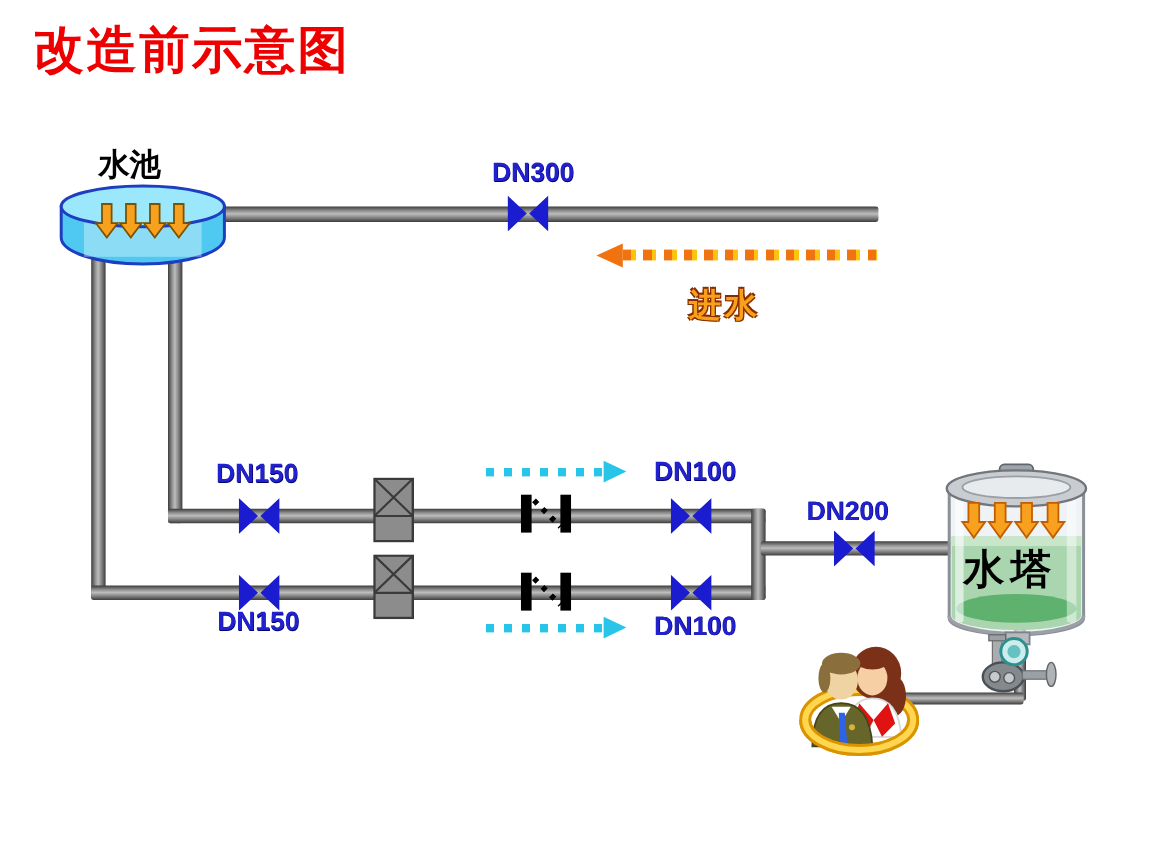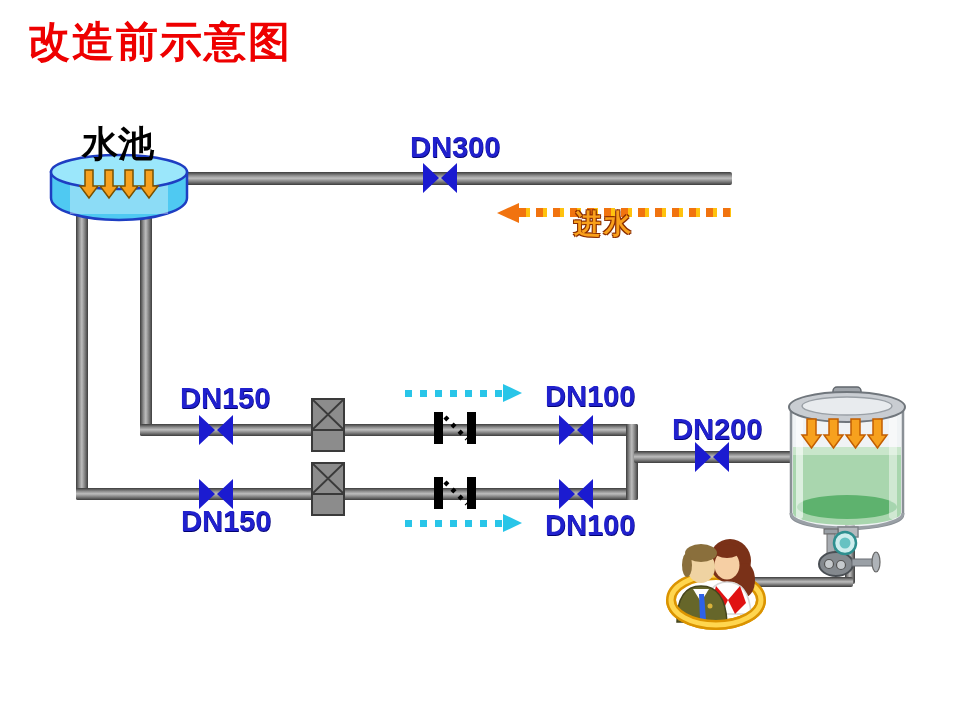--- a/index.html
+++ b/index.html
@@ -8,21 +8,21 @@
   .abs{position:absolute;}
 
   .title{left:28px;top:14px;font-size:42px;font-weight:bold;color:#EE0000;letter-spacing:2px;}
   .watermark{left:253px;top:254px;font-size:74px;color:#0a0a0a;letter-spacing:-2px;}
 
   .pipe{position:absolute;z-index:1;}
   .pipe.h{background:linear-gradient(to bottom,#3c3c3c 0%,#8f8f8f 28%,#bdbdbd 48%,#7d7d7d 75%,#3c3c3c 100%);border-radius:2px;}
   .pipe.v{background:linear-gradient(to right,#3c3c3c 0%,#8f8f8f 28%,#bdbdbd 48%,#7d7d7d 75%,#3c3c3c 100%);border-radius:2px;}
   .cap-right{border-top-right-radius:6px;border-bottom-right-radius:6px;}
 
-  .dn-label{font-size:29px;font-weight:bold;color:#2121CE;z-index:4;text-shadow:0.5px 0.5px 0 #000070;}
+  .dn-label{font-size:22px;font-weight:bold;color:#2121CE;z-index:4;text-shadow:0.5px 0.5px 0 #000070;}
   .cn-label{font-weight:bold;color:#000;z-index:5;}
 
   .valve{z-index:3;}
   .checkvalve{z-index:3;}
   .pump{z-index:2;}
 
   .dash-orange{height:9px;z-index:2;
     background:repeating-linear-gradient(90deg,#F1730F 0 7px,#FFC20E 7px 11px,rgba(0,0,0,0) 11px 17px);}
   .head-left{width:0;height:0;border-top:10px solid transparent;border-bottom:10px solid transparent;
     border-right:22px solid #F1730F;z-index:2;}
@@ -59,32 +59,32 @@
       <rect x="22" y="38" width="98" height="34" fill="#ffffff" opacity="0.35"></rect>
       <ellipse cx="71" cy="30" rx="68" ry="17" fill="#9BE7FB" stroke="#1E3EC2" stroke-width="2.5"></ellipse>
       <g fill="#F7A11E" stroke="#7A5200" stroke-width="1.5">
         <path d="M37,28 h8 v16 h5 l-9,12 -9,-12 h5 Z"></path>
         <path d="M57,28 h8 v16 h5 l-9,12 -9,-12 h5 Z"></path>
         <path d="M77,28 h8 v16 h5 l-9,12 -9,-12 h5 Z"></path>
         <path d="M97,28 h8 v16 h5 l-9,12 -9,-12 h5 Z"></path>
       </g>
     </svg>
   </div>
-  <div class="abs cn-label" style="left:82px;top:120px;font-size:36px;">水池</div>
+  <div class="abs cn-label" style="left:82px;top:120px;font-size:26px;">水池</div>
 
   <div class="abs valve" style="left:423px;top:163px;">
     <svg width="34" height="30" viewBox="0 0 34 30">
         <path d="M0,0 L0,30 L16,15 Z M34,0 L34,30 L18,15 Z" fill="#1B1BD0"></path>
       </svg>
   </div>
   <div class="abs dn-label" style="left:410px;top:131px;">DN300</div>
 
   <div class="abs head-left" style="left:497px;top:203px;"></div>
   <div class="abs dash-orange" style="left:519px;top:208px;width:212px;"></div>
-  <div class="abs inlet-label" style="left:574px;top:206px;">进水</div>
+  <div class="abs inlet-label" style="left:574px;top:236px;">进水</div>
 
   <div class="abs valve" style="left:199px;top:415px;">
     <svg width="34" height="30" viewBox="0 0 34 30">
         <path d="M0,0 L0,30 L16,15 Z M34,0 L34,30 L18,15 Z" fill="#1B1BD0"></path>
       </svg>
   </div>
   <div class="abs valve" style="left:199px;top:479px;">
     <svg width="34" height="30" viewBox="0 0 34 30">
         <path d="M0,0 L0,30 L16,15 Z M34,0 L34,30 L18,15 Z" fill="#1B1BD0"></path>
       </svg>
@@ -159,20 +159,21 @@
       <ellipse cx="61" cy="23" rx="45" ry="9" fill="#E8EBEE" stroke="#9AA0A6" stroke-width="1.5"></ellipse>
       <g fill="#F7A11E" stroke="#C25E00" stroke-width="1.5">
         <path d="M21,36 h9 v16 h5 l-9.5,13 -9.5,-13 h5 Z"></path>
         <path d="M43,36 h9 v16 h5 l-9.5,13 -9.5,-13 h5 Z"></path>
         <path d="M65,36 h9 v16 h5 l-9.5,13 -9.5,-13 h5 Z"></path>
         <path d="M87,36 h9 v16 h5 l-9.5,13 -9.5,-13 h5 Z"></path>
       </g>
       <rect x="52" y="144" width="20" height="10" fill="#B6BABE" stroke="#7E8388" stroke-width="1.5"></rect>
     </svg>
   </div>
+  <div class="abs cn-label" style="left:803px;top:452px;font-size:34px;letter-spacing:5px;">水塔</div>
 
   <div class="abs" style="left:816px;top:526px;z-index:3;">
     <svg width="72" height="52" viewBox="0 0 72 52">
       <rect x="8" y="3" width="14" height="5" fill="#9AA0A6" stroke="#666" stroke-width="1"></rect>
       <rect x="11" y="8" width="8" height="22" fill="#A8ADB2" stroke="#707070" stroke-width="1"></rect>
       <ellipse cx="20" cy="38" rx="17" ry="12" fill="#84898E" stroke="#4A4F54" stroke-width="2"></ellipse>
       <circle cx="13" cy="38" r="4.5" fill="#C6CACD" stroke="#555" stroke-width="1.2"></circle>
       <circle cx="25" cy="39" r="4.5" fill="#C6CACD" stroke="#555" stroke-width="1.2"></circle>
       <rect x="36" y="33" width="22" height="7" fill="#9AA0A6" stroke="#6A6F74" stroke-width="1"></rect>
       <ellipse cx="60" cy="36" rx="4" ry="10" fill="#AEB3B8" stroke="#666" stroke-width="1.2"></ellipse>

